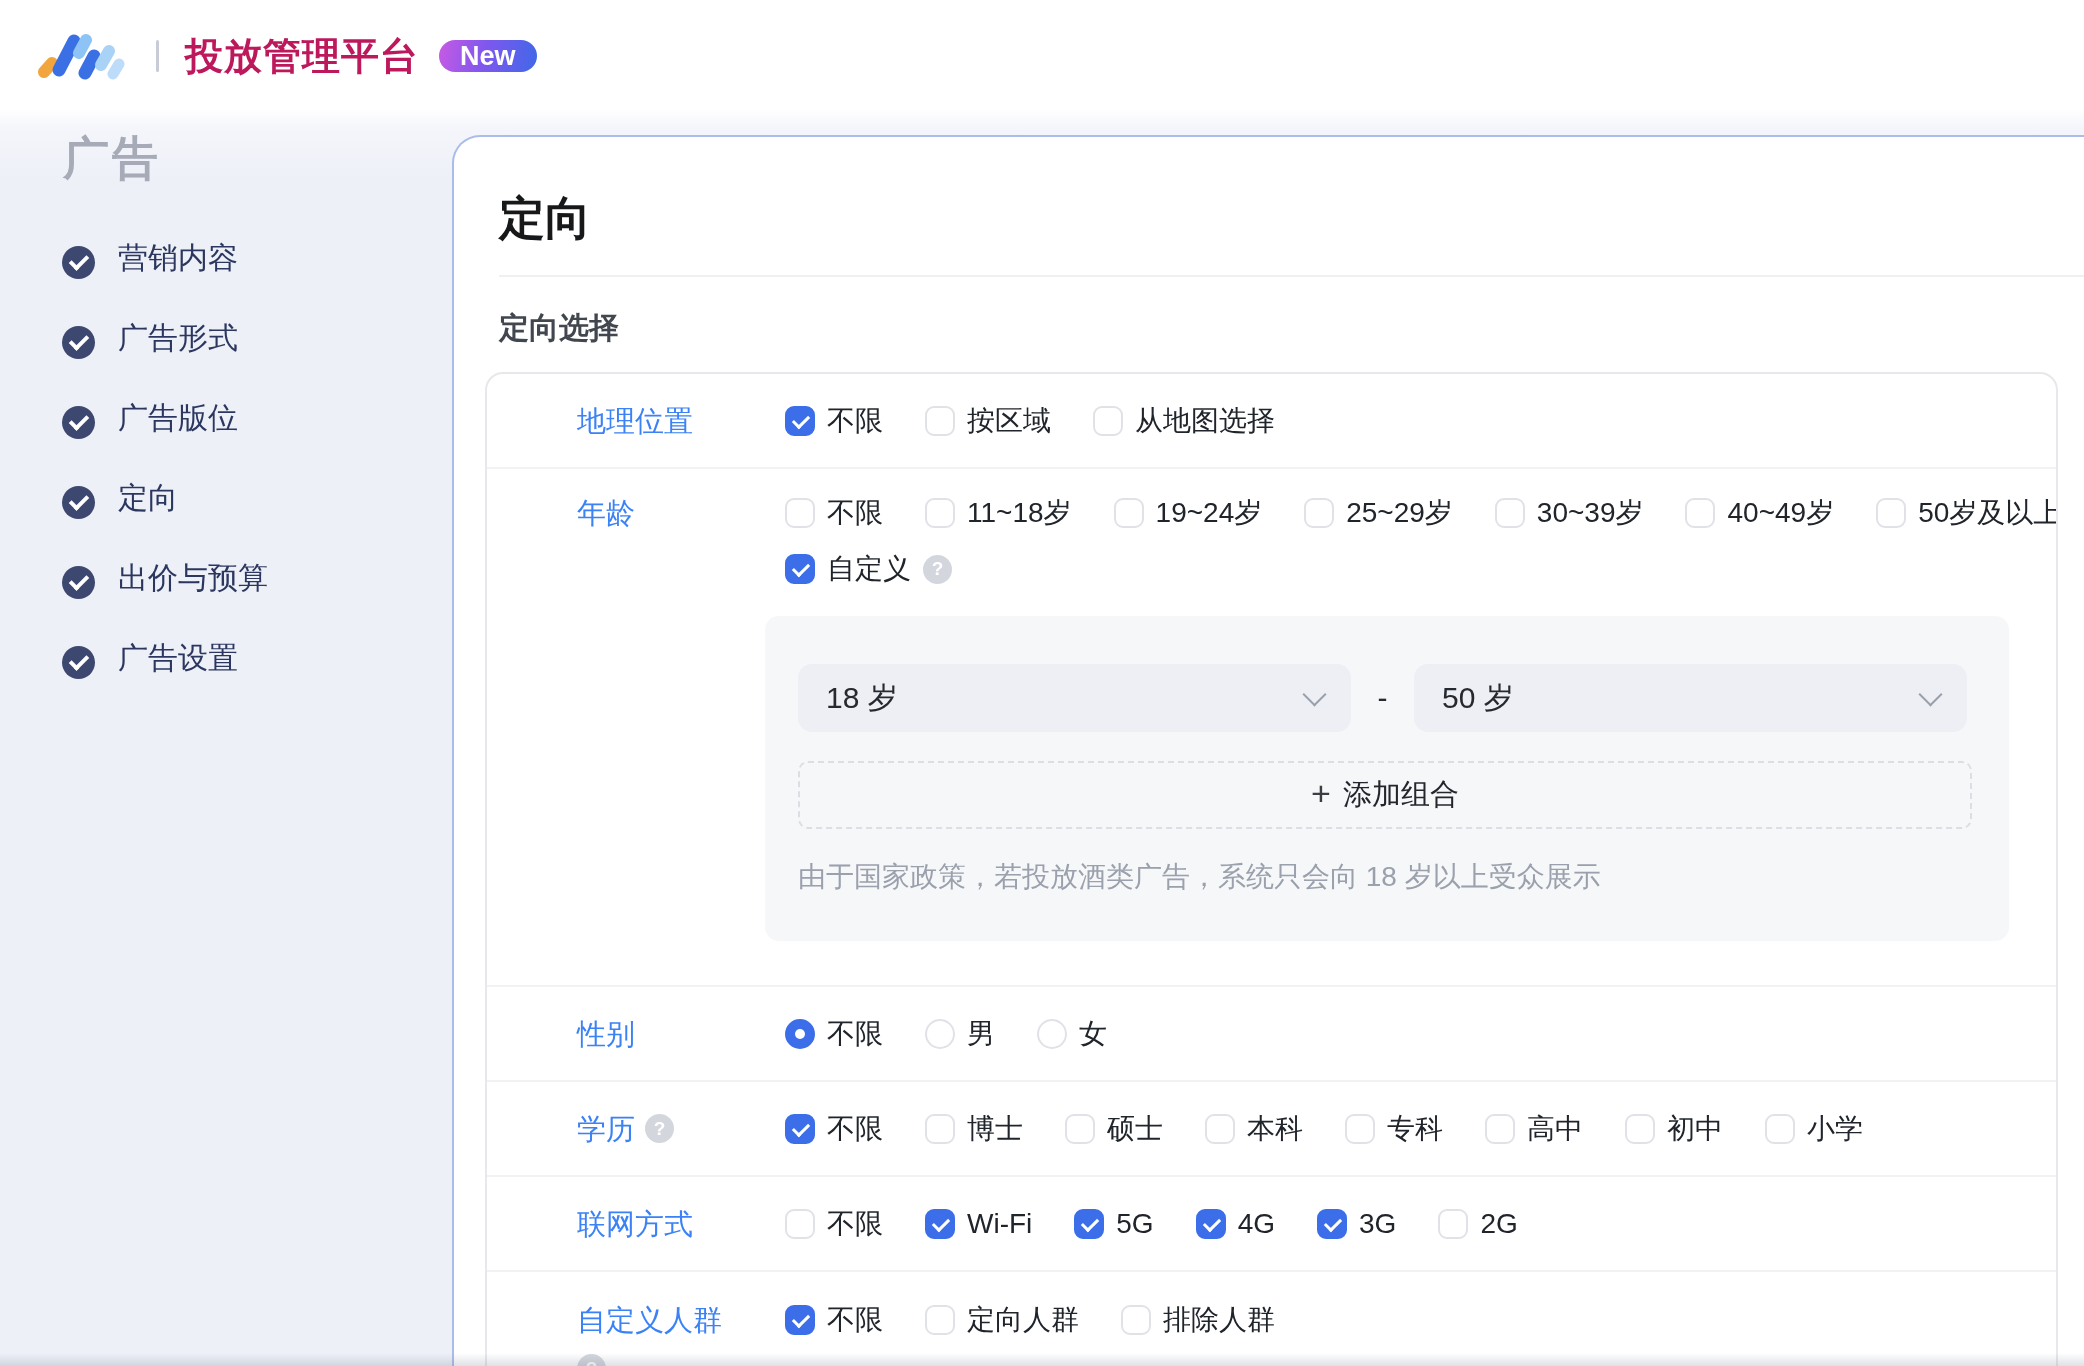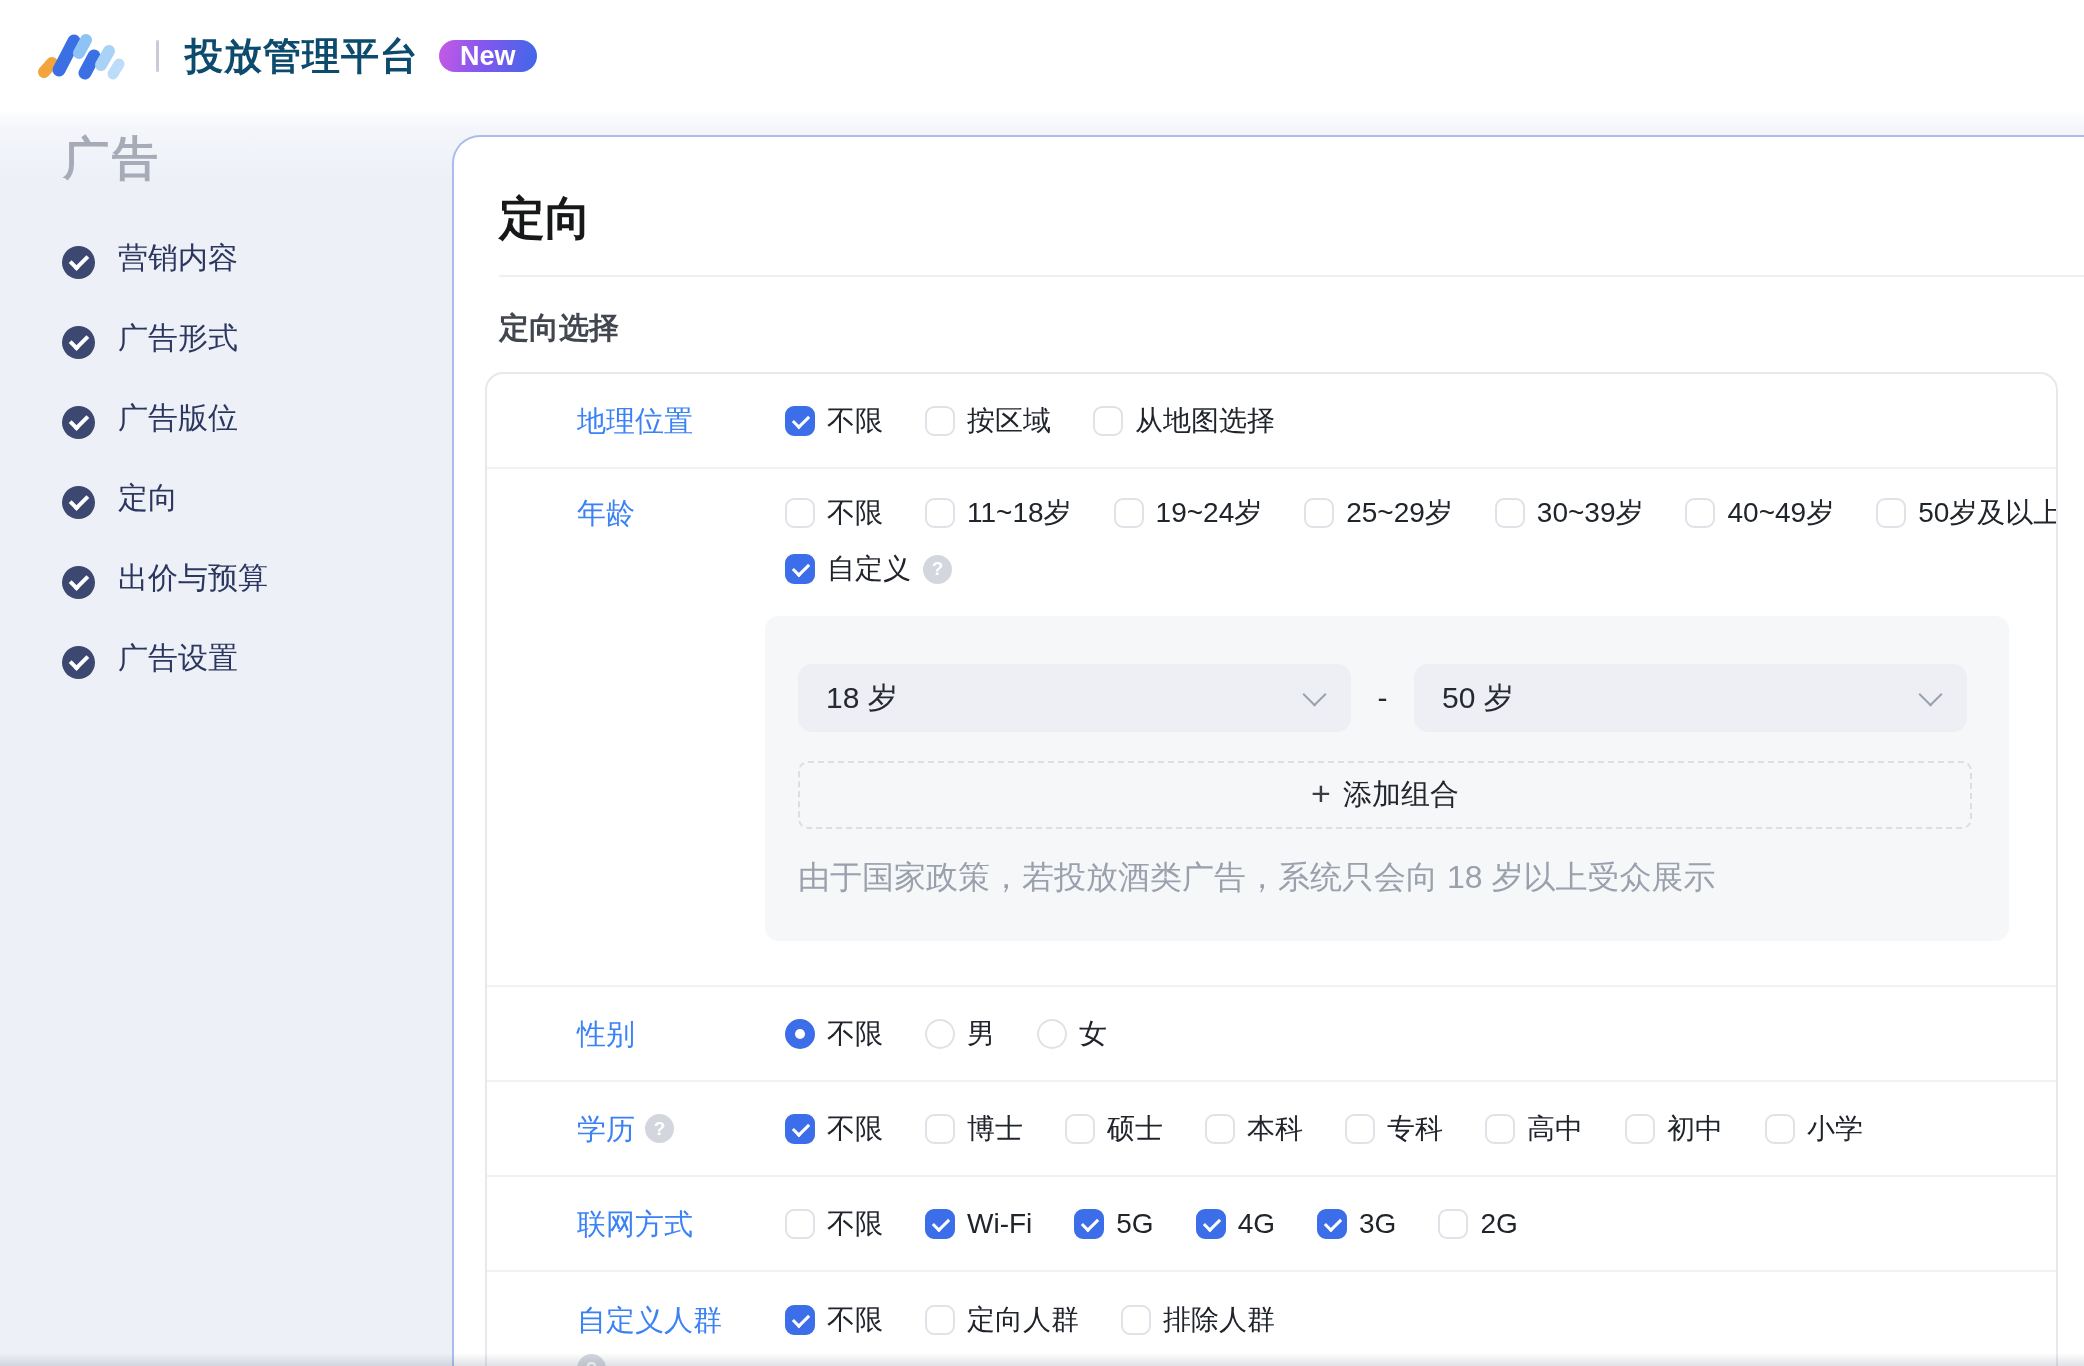--- a/index.html
+++ b/index.html
@@ -6,21 +6,21 @@
   body{
     width:2084px;height:1366px;position:relative;overflow:hidden;
     font-family:"Liberation Sans","DejaVu Sans",sans-serif;
     background:linear-gradient(180deg,#ffffff 0px,#ffffff 110px,#f4f6fb 128px,#edf0f7 180px,#edf0f7 100%);
     color:#20242b;
   }
   
   .header{position:absolute;left:0;top:0;right:0;height:112px;display:flex;align-items:center;padding-left:36px;box-sizing:border-box;}
   .logo{flex:none;}
   .hdr-divider{width:3px;height:32px;background:#c9ccd6;border-radius:2px;margin:0 26px 0 28px;}
-  .hdr-title{font-size:38px;font-weight:700;color:#0c4a6e;letter-spacing:1px;}
+  .hdr-title{font-size:38px;font-weight:700;color:#be185d;letter-spacing:1px;}
   .hdr-badge{margin-left:20px;height:32px;padding:0 21px;border-radius:24px;display:flex;align-items:center;
     background:linear-gradient(100deg,#c75ae4 0%,#8157ee 45%,#3f68e8 100%);
     color:#fff;font-weight:700;font-size:27px;}
   
   .sidebar{position:absolute;left:0;top:112px;width:452px;bottom:0;}
   .side-heading{position:absolute;left:63px;top:16px;font-size:46px;font-weight:600;color:#a6abb7;letter-spacing:3px;}
   .side-nav{position:absolute;left:62px;top:127px;display:flex;flex-direction:column;gap:40px;}
   .nav-item{display:flex;align-items:flex-end;gap:23px;height:40px;cursor:pointer;}
   .nav-check{width:33px;height:33px;border-radius:50%;background:#3d4870;position:relative;flex:none;}
   .nav-check::after{content:'';position:absolute;left:8px;top:9px;width:14px;height:7px;
@@ -60,21 +60,21 @@
     background:#f6f7f9;border-radius:14px;padding:48px 42px 0 33px;}
   .range-line{display:flex;align-items:center;}
   .select{width:553px;height:68px;background:#edeff5;border-radius:14px;display:flex;align-items:center;
     justify-content:space-between;padding:0 28px;box-sizing:border-box;font-size:30px;color:#26292f;cursor:pointer;}
   .chevron{width:15px;height:15px;border-right:2.5px solid #9aa0aa;border-bottom:2.5px solid #9aa0aa;
     transform:rotate(45deg);margin-top:-8px;flex:none;}
   .range-dash{width:63px;text-align:center;font-size:30px;color:#26292f;flex:none;}
   .add-btn{margin-top:29px;width:1174px;height:68px;box-sizing:border-box;border:2px dashed #dcdee3;border-radius:10px;
     display:flex;align-items:center;justify-content:center;gap:12px;font-size:29px;color:#23262c;cursor:pointer;background:transparent;}
   .plus-icon::before{content:'+';font-size:34px;line-height:30px;color:#3a3d42;}
-  .age-note{margin-top:33px;font-size:32px;line-height:30px;color:#9aa0ac;}
+  .age-note{margin-top:33px;font-size:28px;line-height:30px;color:#9aa0ac;}
   
   .row.last{padding-top:28px;min-height:131px;}
   .row.last .help{margin-top:14px;}
   .row2{padding-top:24px;padding-bottom:44px;}
   .bottom-fade{position:absolute;left:0;right:0;bottom:0;height:13px;pointer-events:none;
     background:linear-gradient(rgba(110,118,138,0),rgba(110,118,138,0.22));}
 </style>
 </head>
 <body>
 

